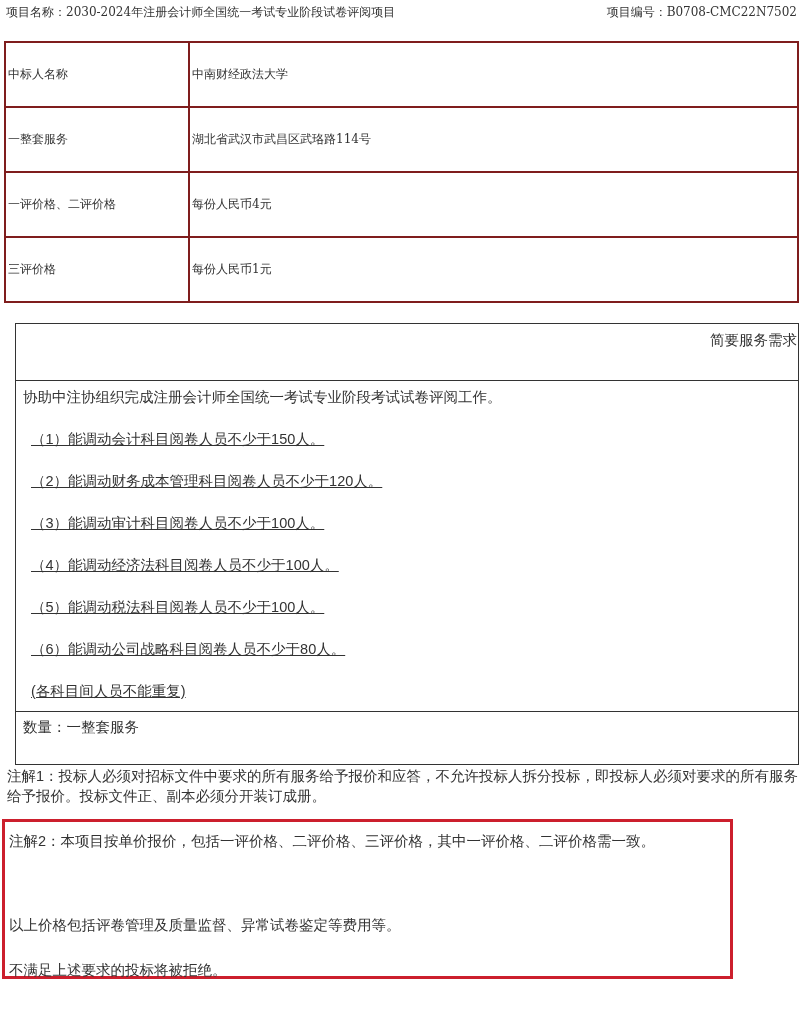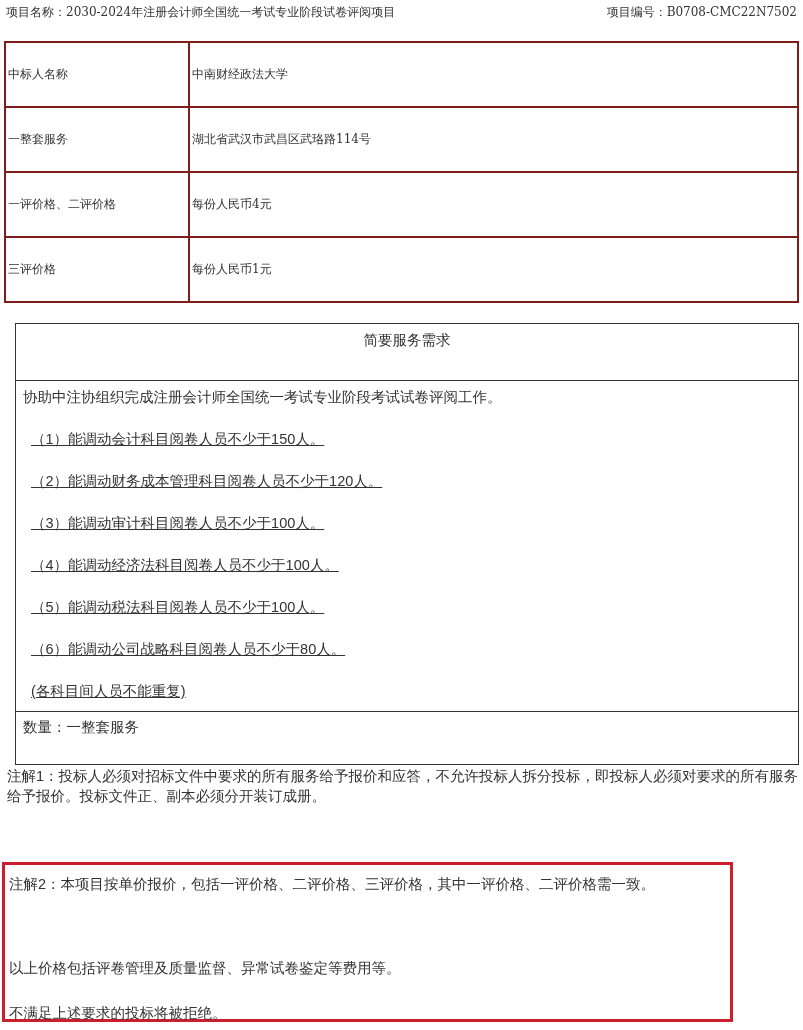--- a/index.html
+++ b/index.html
@@ -10,29 +10,29 @@
     .header { position: absolute; top: 4px; left: 6px; right: 6px; height: 18px; font-size: 12px; color: #333; }
     .header .left { position: absolute; left: 0; top: 0; }
     .header .right { position: absolute; right: 0; top: 0; }
 
     table.info { position: absolute; left: 4px; top: 41px; width: 795px; border-collapse: collapse; font-size: 12px; }
     table.info td { border: 2px solid #7f1d1d; height: 63px; vertical-align: middle; padding: 0 0 0 2px; color: #333; }
     table.info td.label { width: 180px; }
 
     table.svc { position: absolute; left: 15px; top: 323px; width: 784px; border-collapse: collapse; font-size: 14.5px; }
     table.svc td { border: 1px solid #333; color: #333; }
-    table.svc .title-cell { height: 48px; text-align: center; vertical-align: top; padding-top: 7px; }
+    table.svc .title-cell { height: 48px; text-align: right; vertical-align: top; padding-top: 7px; }
     table.svc .body-cell { padding: 6px 7px 10px 7px; vertical-align: top; margin-top: 8px; }
     table.svc .body-cell p { margin: 0; line-height: 20px; }
     table.svc .body-cell p.item { padding-left: 8px; margin-top: 22px; text-decoration: underline; }
     table.svc .qty-cell { height: 46px; vertical-align: top; padding: 6px 7px 0 7px; }
 
     .note1 { position: absolute; left: 7px; top: 766px; width: 792px; font-size: 14.5px; line-height: 20px; color: #333; margin: 0; }
 
-    .note2 { position: absolute; left: 2px; top: 862px; width: 731px; height: 160px; border: 3px solid #cc1f2d; box-sizing: border-box; font-size: 14.5px; color: #333; }
+    .note2 { position: absolute; left: 2px; top: 819px; width: 731px; height: 160px; border: 3px solid #cc1f2d; box-sizing: border-box; font-size: 14.5px; color: #333; }
     .note2 p { margin: 0; position: absolute; left: 4px; white-space: nowrap; }
   </style>
 </head>
 <body>
 
 <div class="header serif">
   <span class="left">项目名称：2030-2024年注册会计师全国统一考试专业阶段试卷评阅项目</span>
   <span class="right">项目编号：B0708-CMC22N7502</span>
 </div>
 

